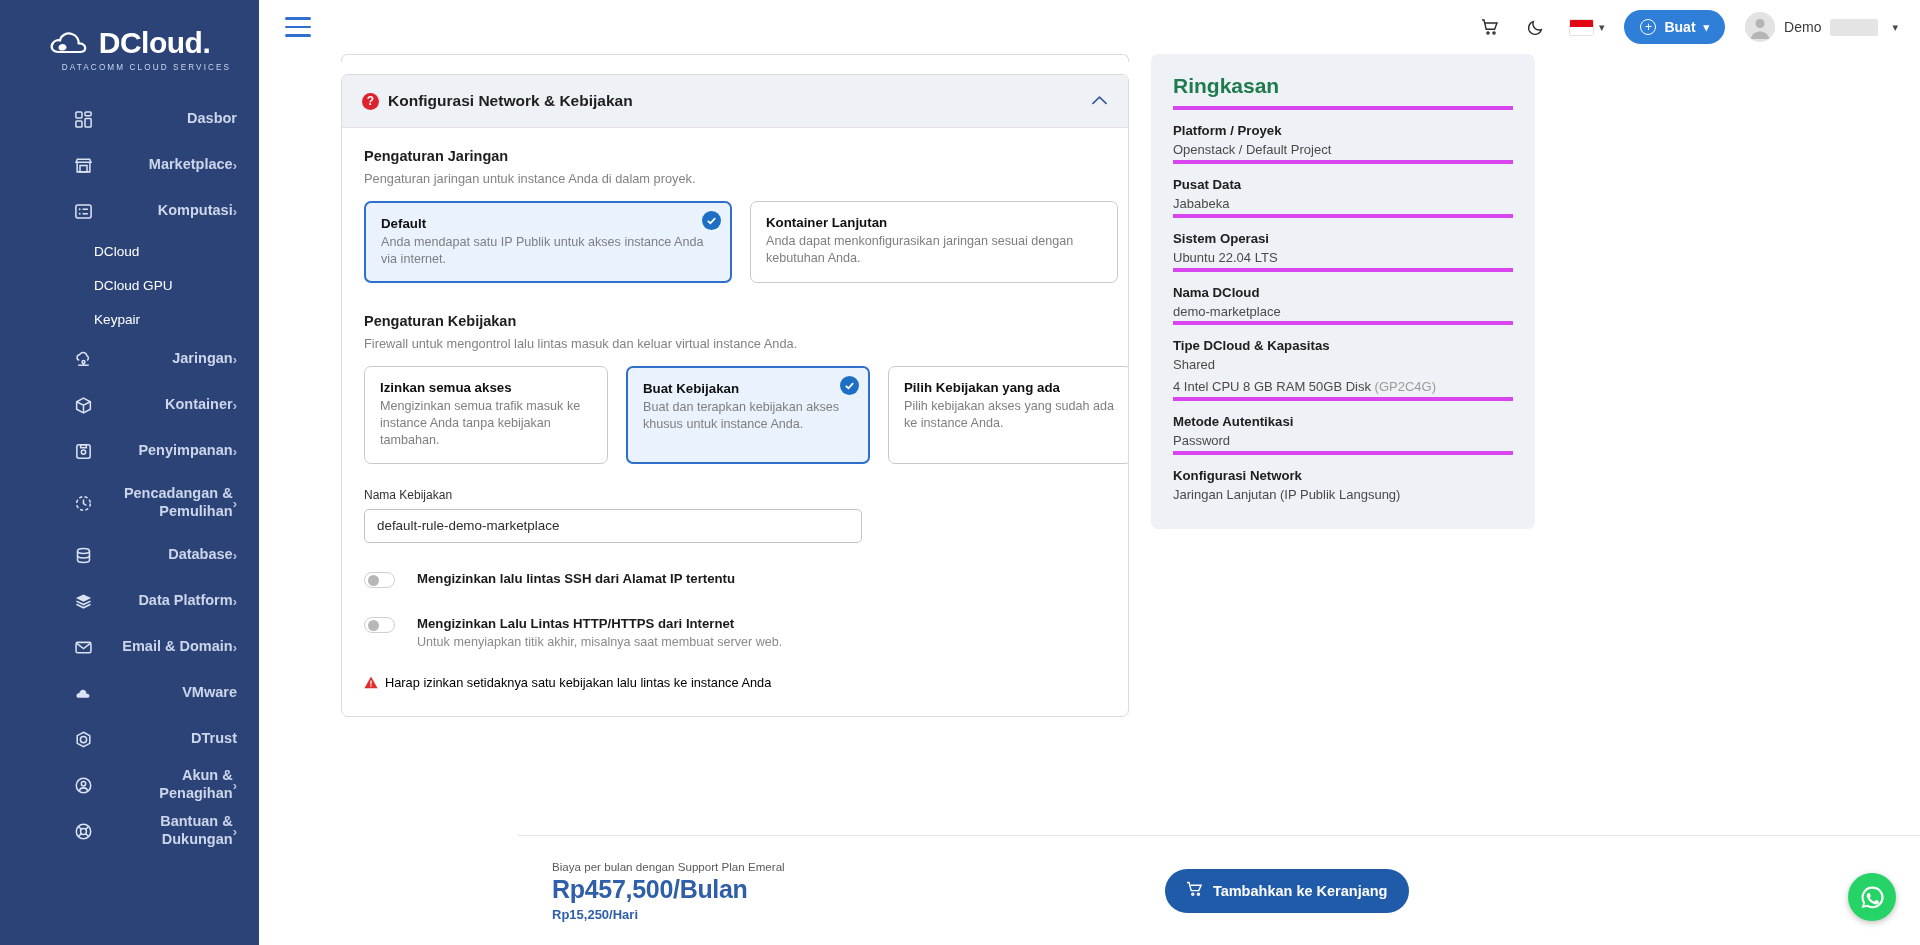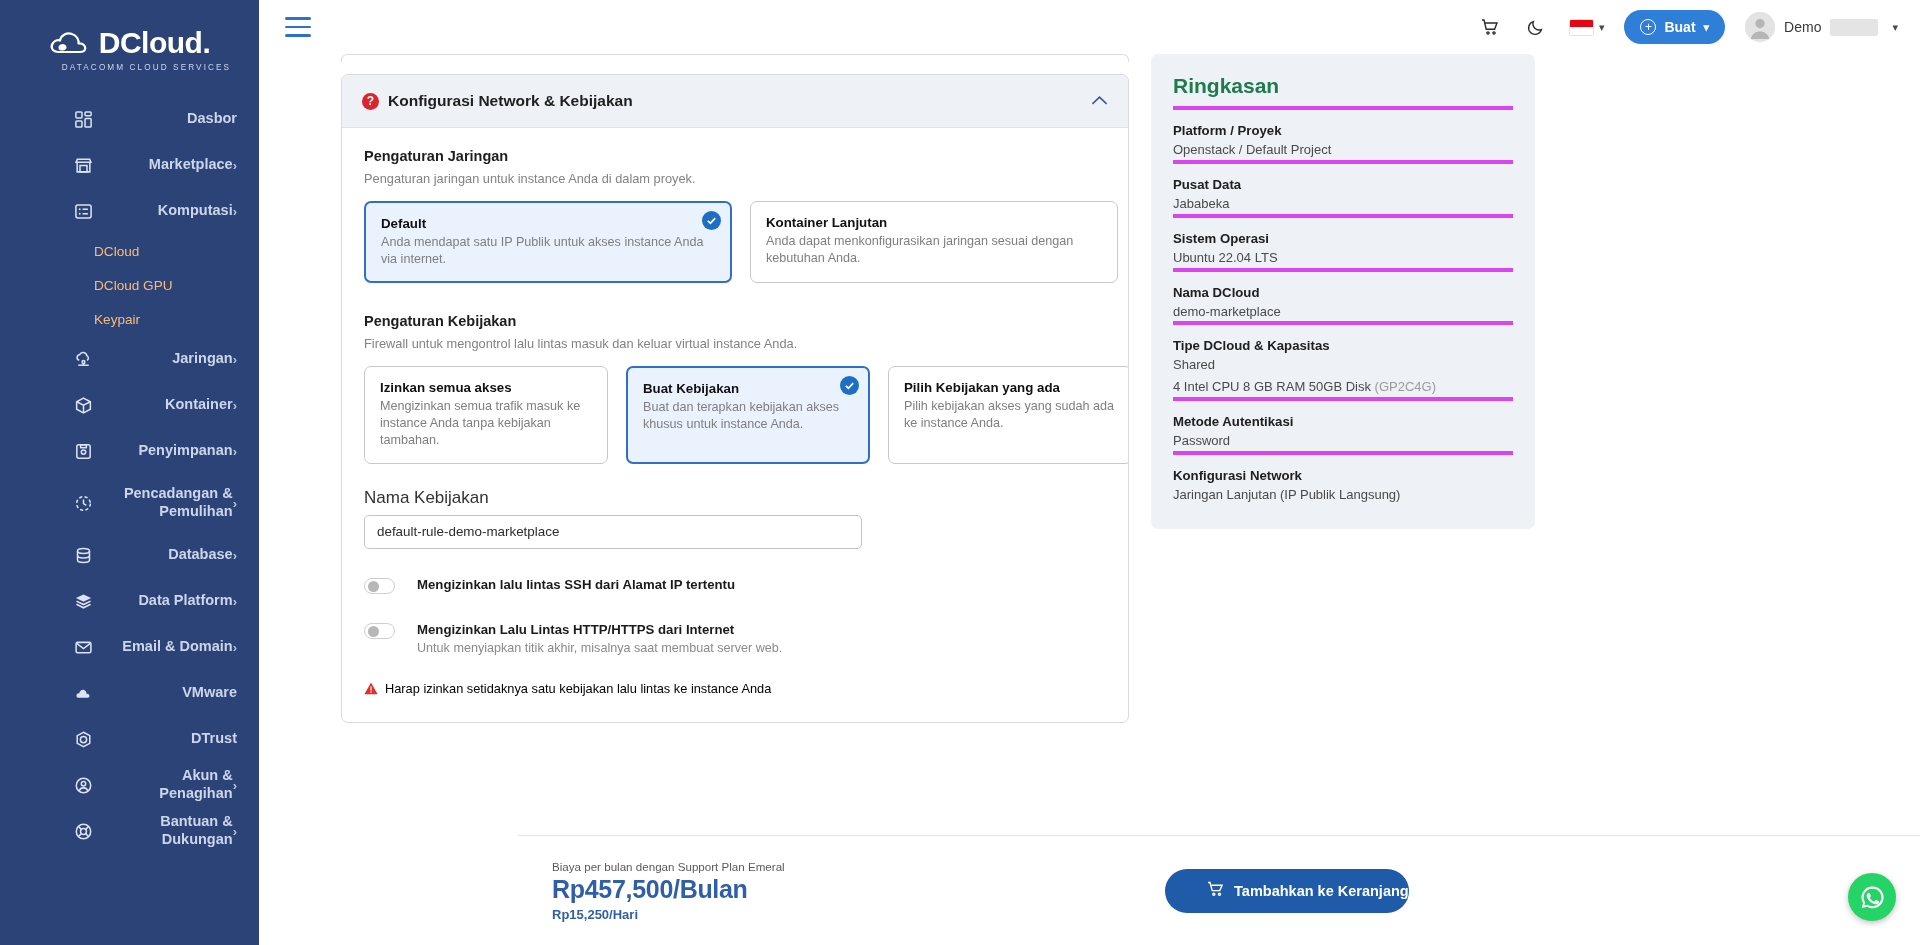--- a/index.html
+++ b/index.html
@@ -45,21 +45,21 @@
     width: 26px; height: 26px; flex: 0 0 26px;
     display: flex; align-items: center; justify-content: center;
     margin-right: 16px;
   }
   .nav-item .lbl { flex: 1; line-height: 1.22; }
   .nav-item .chev {
     font-size: 13px; color: #b9c4de; margin-left: auto;
   }
   .sub-item {
     height: 34px; display: flex; align-items: center;
-    padding-left: 46px; font-size: 13.6px; color: #fdba74; cursor: pointer;
+    padding-left: 46px; font-size: 13.6px; color: #ffffff; cursor: pointer;
   }
   svg.sidebar-ico { stroke: #dbe2f2; fill: none; stroke-width: 1.6; }
 
   
   .main { flex: 1; position: relative; background: #ffffff; height: 945px; }
 
   .topbar {
     height: 54px; background: #ffffff; display: flex; align-items: center;
     padding: 0 22px 0 26px; position: relative; z-index: 5;
   }
@@ -149,21 +149,21 @@
     width: 19px; height: 19px; border-radius: 50%; background: #1d6fc4;
     display: flex; align-items: center; justify-content: center;
   }
   .check svg { width: 11px; height: 11px; }
 
   .net-opt-1 { width: 368px; flex: 0 0 368px; }
   .net-opt-2 { width: 368px; flex: 0 0 368px; }
 
   .pol-opt { width: 244px; flex: 0 0 244px; min-height: 78px; }
 
-  .field-label { font-size: 17px; color: #333; margin: 24px 0 7px 0; }
+  .field-label { font-size: 12px; color: #333; margin: 24px 0 7px 0; }
   .text-input {
     width: 498px; height: 34px; border: 1px solid #c4c4c4; border-radius: 5px;
     padding: 0 12px; font-size: 13.4px; color: #2d2d2d; outline: none;
     font-family: "Liberation Sans", sans-serif; background: #fff;
   }
 
   .toggle-row { display: flex; align-items: flex-start; margin-top: 28px; }
   .toggle {
     width: 31px; height: 16px; border-radius: 10px; background: #fff;
     border: 1px solid #cfcfcf; position: relative; flex: 0 0 31px; margin-top: 1px;
@@ -198,21 +198,21 @@
     display: flex; align-items: center; padding: 0 40px 0 26px; z-index: 8;
   }
   .price-block { padding-left: 8px; }
   .price-cap { font-size: 11.6px; color: #5a5a5a; }
   .price-main { font-size: 25px; font-weight: bold; color: #2f5fa8; margin-top: 2px; letter-spacing: -0.3px;}
   .price-sub { font-size: 13px; font-weight: bold; color: #2f5fa8; margin-top: 3px; }
   .cart-btn {
     margin-left: 380px;
     width: 244px; height: 44px; background: #1f5ba8; color: #fff;
     border: none; border-radius: 24px; display: flex; align-items: center;
-    justify-content: flex-end; gap: 10px; font-size: 14.5px; font-weight: bold;
+    justify-content: center; gap: 10px; font-size: 14.5px; font-weight: bold;
     cursor: pointer;
   }
   .wa-fab {
     position: absolute; right: 24px; bottom: 24px; width: 48px; height: 48px;
     border-radius: 50%; background: #25d366; display: flex; align-items: center;
     justify-content: center; cursor: pointer; z-index: 20;
     box-shadow: 0 2px 6px rgba(0,0,0,.25);
   }
 </style>
 </head>

